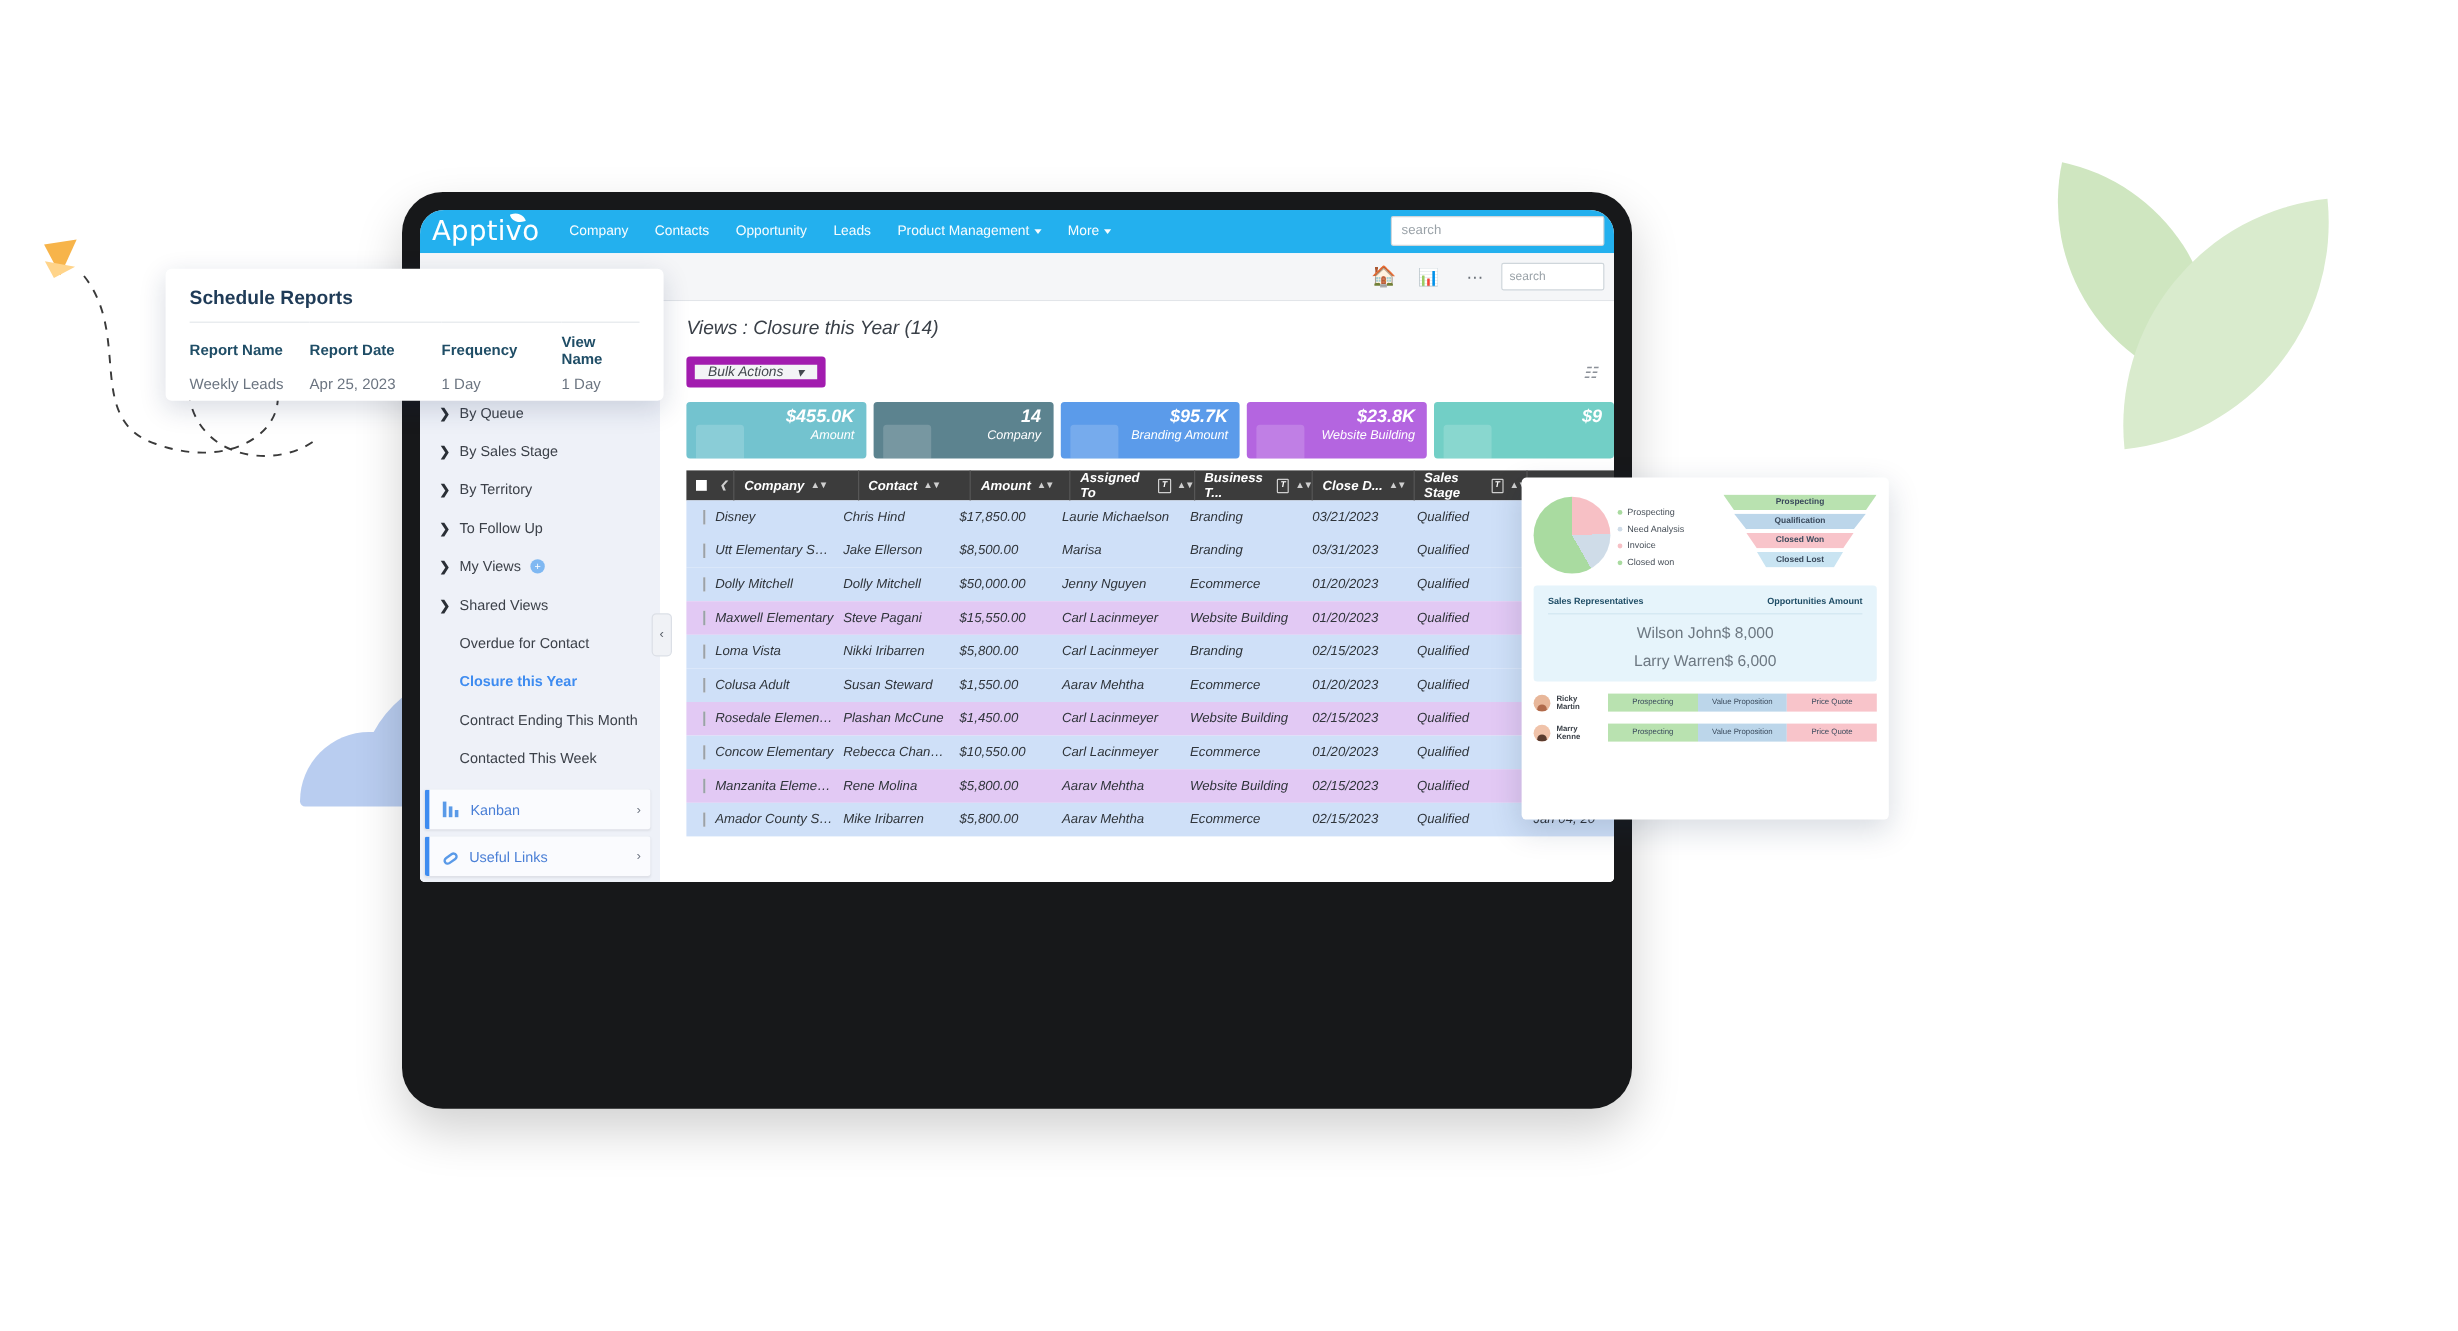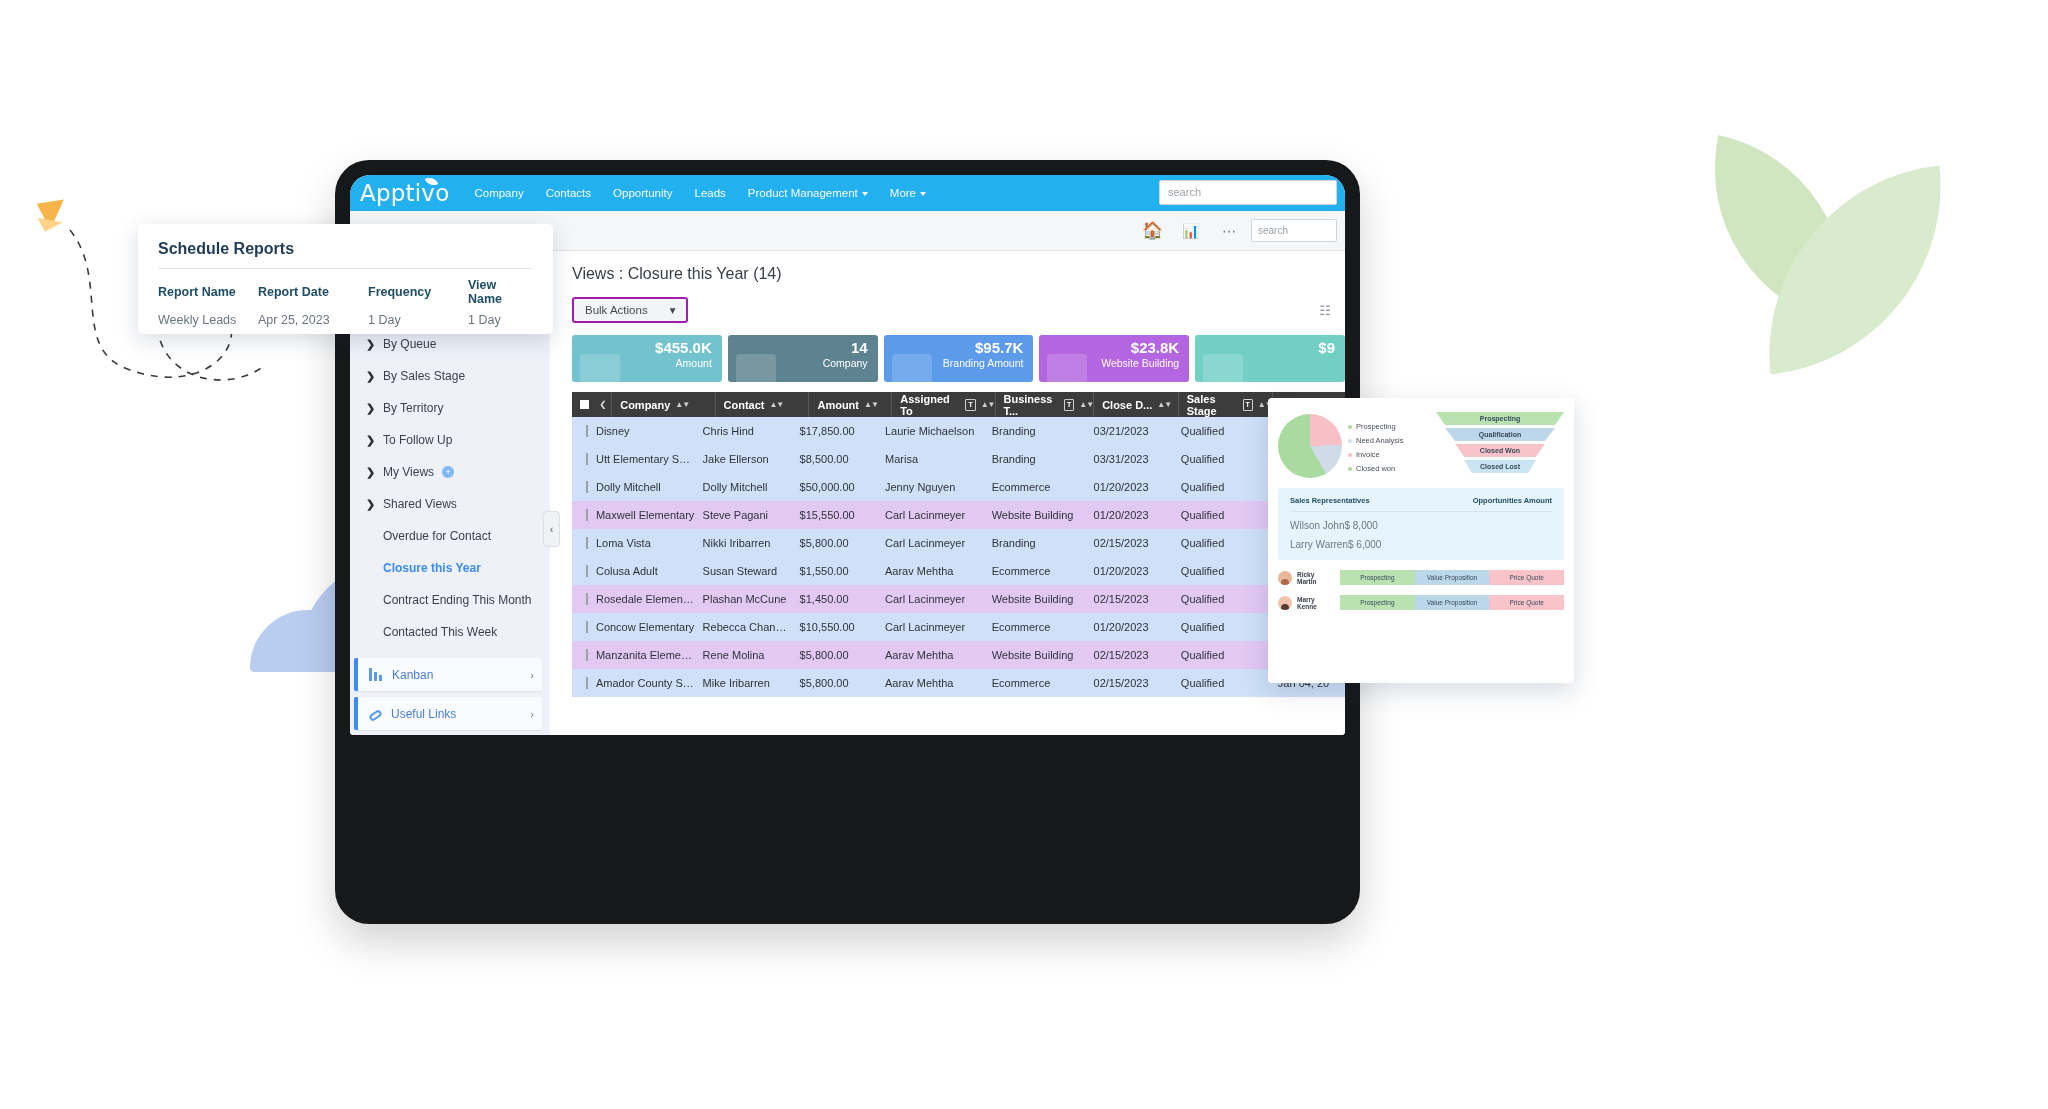--- a/index.html
+++ b/index.html
@@ -146,26 +146,26 @@
   }
   .sidebar-collapse {
     position: absolute; right: -10px; top: 260px;
     width: 17px; height: 36px; background: #f0f2f6;
     border: 1px solid #dbdfe6; border-radius: 4px;
     display: flex; align-items: center; justify-content: center;
     color: #5a6069; font-size: 11px; z-index: 6;
   }
 
   
-  .main { flex: 1; background: #fff; padding: 14px 0 0 22px; position: relative; overflow: hidden; }
+  .main { flex: 1; background: #fff; padding: 14px 0 0 22px; position: relative; overflow: hidden; font-style: italic; }
   .view-title { font-size: 16px; color: #3a4048; margin-bottom: 14px; }
   .bulk-btn {
-    display: inline-flex; align-items: center; gap: 22px;
+    display: inline-flex; align-items: center; gap: 11px;
     height: 26px; padding: 0 11px; font-size: 11.5px; color: #44494f;
-    background: #f3f4f6; border: 2px solid #a21caf; border-radius: 3px;
+    background: #f3f4f6; border: 7px solid #a21caf; border-radius: 3px;
   }
   .toolbar-row { display:flex; align-items:center; justify-content:space-between; padding-right: 14px;}
   .grid-ico { color:#8c9199; font-size: 13px; }
 
   .kpis { display: flex; gap: 6px; margin-top: 12px; }
   .kpi {
     width: 160px; height: 47px; border-radius: 3px;
     color: #fff; position: relative; padding: 4px 10px 0 0;
     text-align: right; overflow: hidden;
   }
@@ -245,21 +245,21 @@
   .f1 { background:#b9e2b0; clip-path: polygon(0 0,100% 0,93% 100%,7% 100%); }
   .f2 { background:#bcd6ea; clip-path: polygon(7% 0,93% 0,85% 100%,15% 100%); }
   .f3 { background:#f8c4ca; clip-path: polygon(15% 0,85% 0,78% 100%,22% 100%); }
   .f4 { background:#c9e4f2; clip-path: polygon(22% 0,78% 0,72% 100%,28% 100%); }
 
   .reps {
     margin-top: 10px; background: #e6f4fb; border-radius: 3px;
     padding: 8px 12px 10px 12px;
   }
   .reps-head { display: flex; justify-content: space-between; font-size: 7.5px; font-weight: bold; color: #1f4d66; padding-bottom: 6px; border-bottom: 1px solid #d2e7f1;}
-  .reps-row { display: flex; justify-content: flex-start; font-size: 10px; color: #6d7882; padding-top: 8px;}
+  .reps-row { display: flex; justify-content: center; font-size: 13px; color: #6d7882; padding-top: 8px;}
 
   .kan-row { display: flex; align-items: center; gap: 5px; margin-top: 10px; }
   .avatar {
     width: 14px; height: 14px; border-radius: 50%; flex: none;
     background: #e8b79a; position: relative; overflow: hidden;
   }
   .avatar::after { content:""; position:absolute; left:3px; bottom:0; width:8px; height:6px; background:#b06a4b; border-radius:4px 4px 0 0;}
   .avatar.b { background:#f0c3aa; }
   .avatar.b::after { background:#5a3b2e; }
   .kan-name { font-size: 6.5px; color: #3a4048; font-weight: bold; width: 38px; flex:none;}

